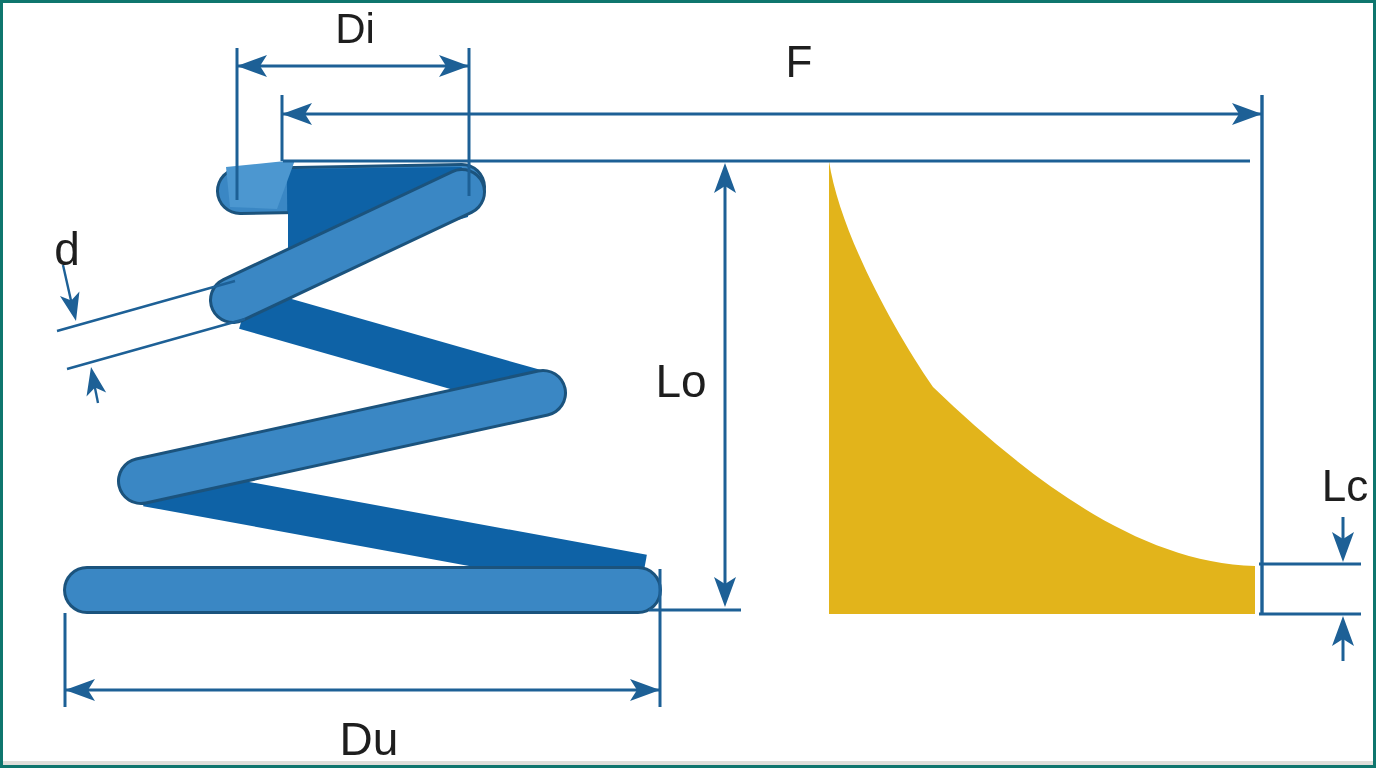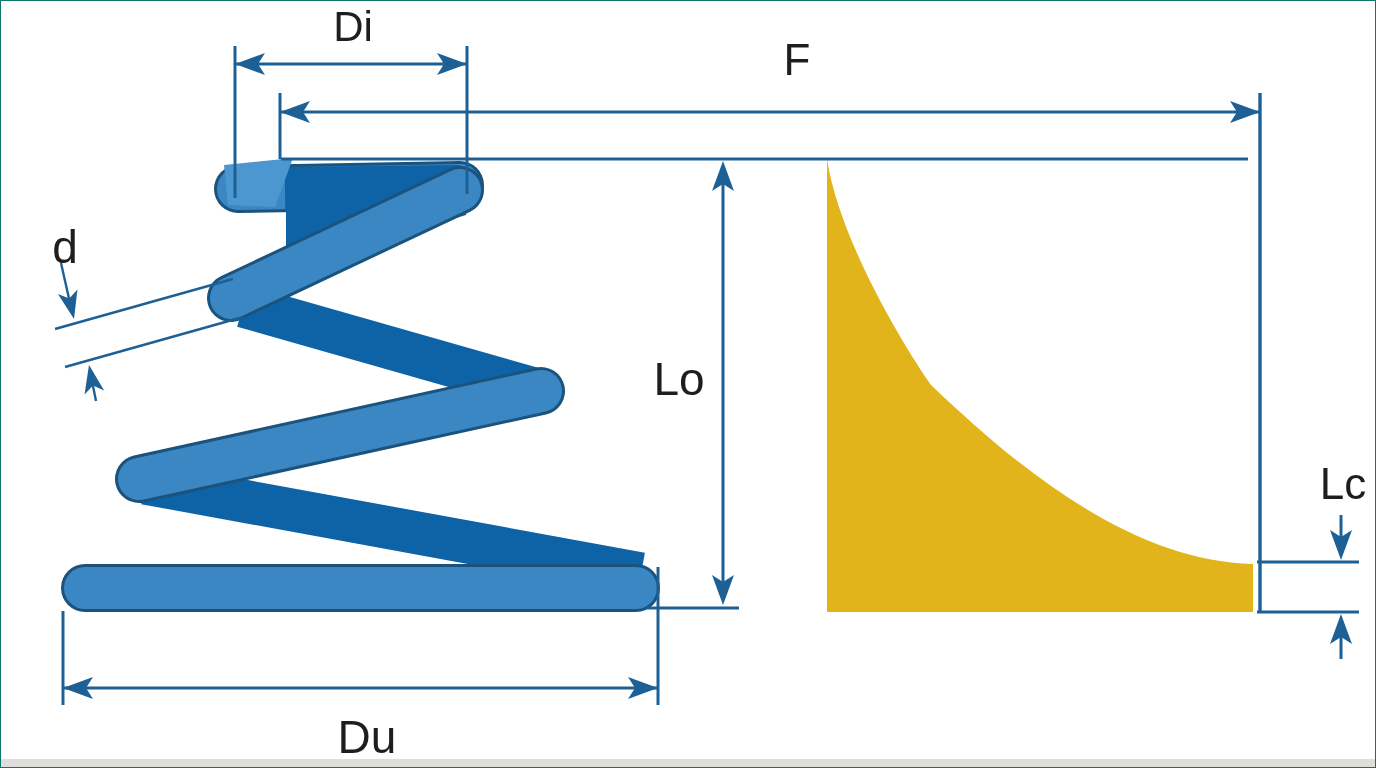--- a/index.html
+++ b/index.html
@@ -1,21 +1,21 @@
 <!DOCTYPE html>
 <html style="--background: #FFFFFF; --spring-light-blue: #3A87C4; --spring-highlight-blue: #4C97D0; --spring-dark-blue: #0E62A6; --spring-outline-blue: #1B537D; --dimension-blue: #1D6096; --curve-yellow: #E2B41B; --label-text: #1E1E1E;"><head>
 <meta charset="utf-8">
 <style>
   html,body{margin:0;padding:0;background:#ffffff;}
   .canvas{
     position:relative;
     width:1376px;height:768px;
     background:var(--background,#fff);
     overflow:hidden;
-    border:1px solid #0f766e;
+    border:3px solid #0f766e;
     box-sizing:border-box;
     font-family:"Liberation Sans", sans-serif;
   }
   svg{position:absolute;left:0;top:0;}
   
   .coil-outline{stroke:var(--spring-outline-blue,#1B537D);stroke-width:48;stroke-linecap:round;fill:none;}
   .coil-fill{stroke:var(--spring-light-blue,#3A87C4);stroke-width:42;stroke-linecap:round;fill:none;}
   .coil-dark{stroke:var(--spring-dark-blue,#0E62A6);stroke-width:43;stroke-linecap:butt;fill:none;}
   .coil-dark-overlay{stroke:var(--spring-dark-blue,#0E62A6);stroke-width:42;stroke-linecap:butt;fill:none;}
   .wedge{fill:var(--spring-dark-blue,#0E62A6);}

